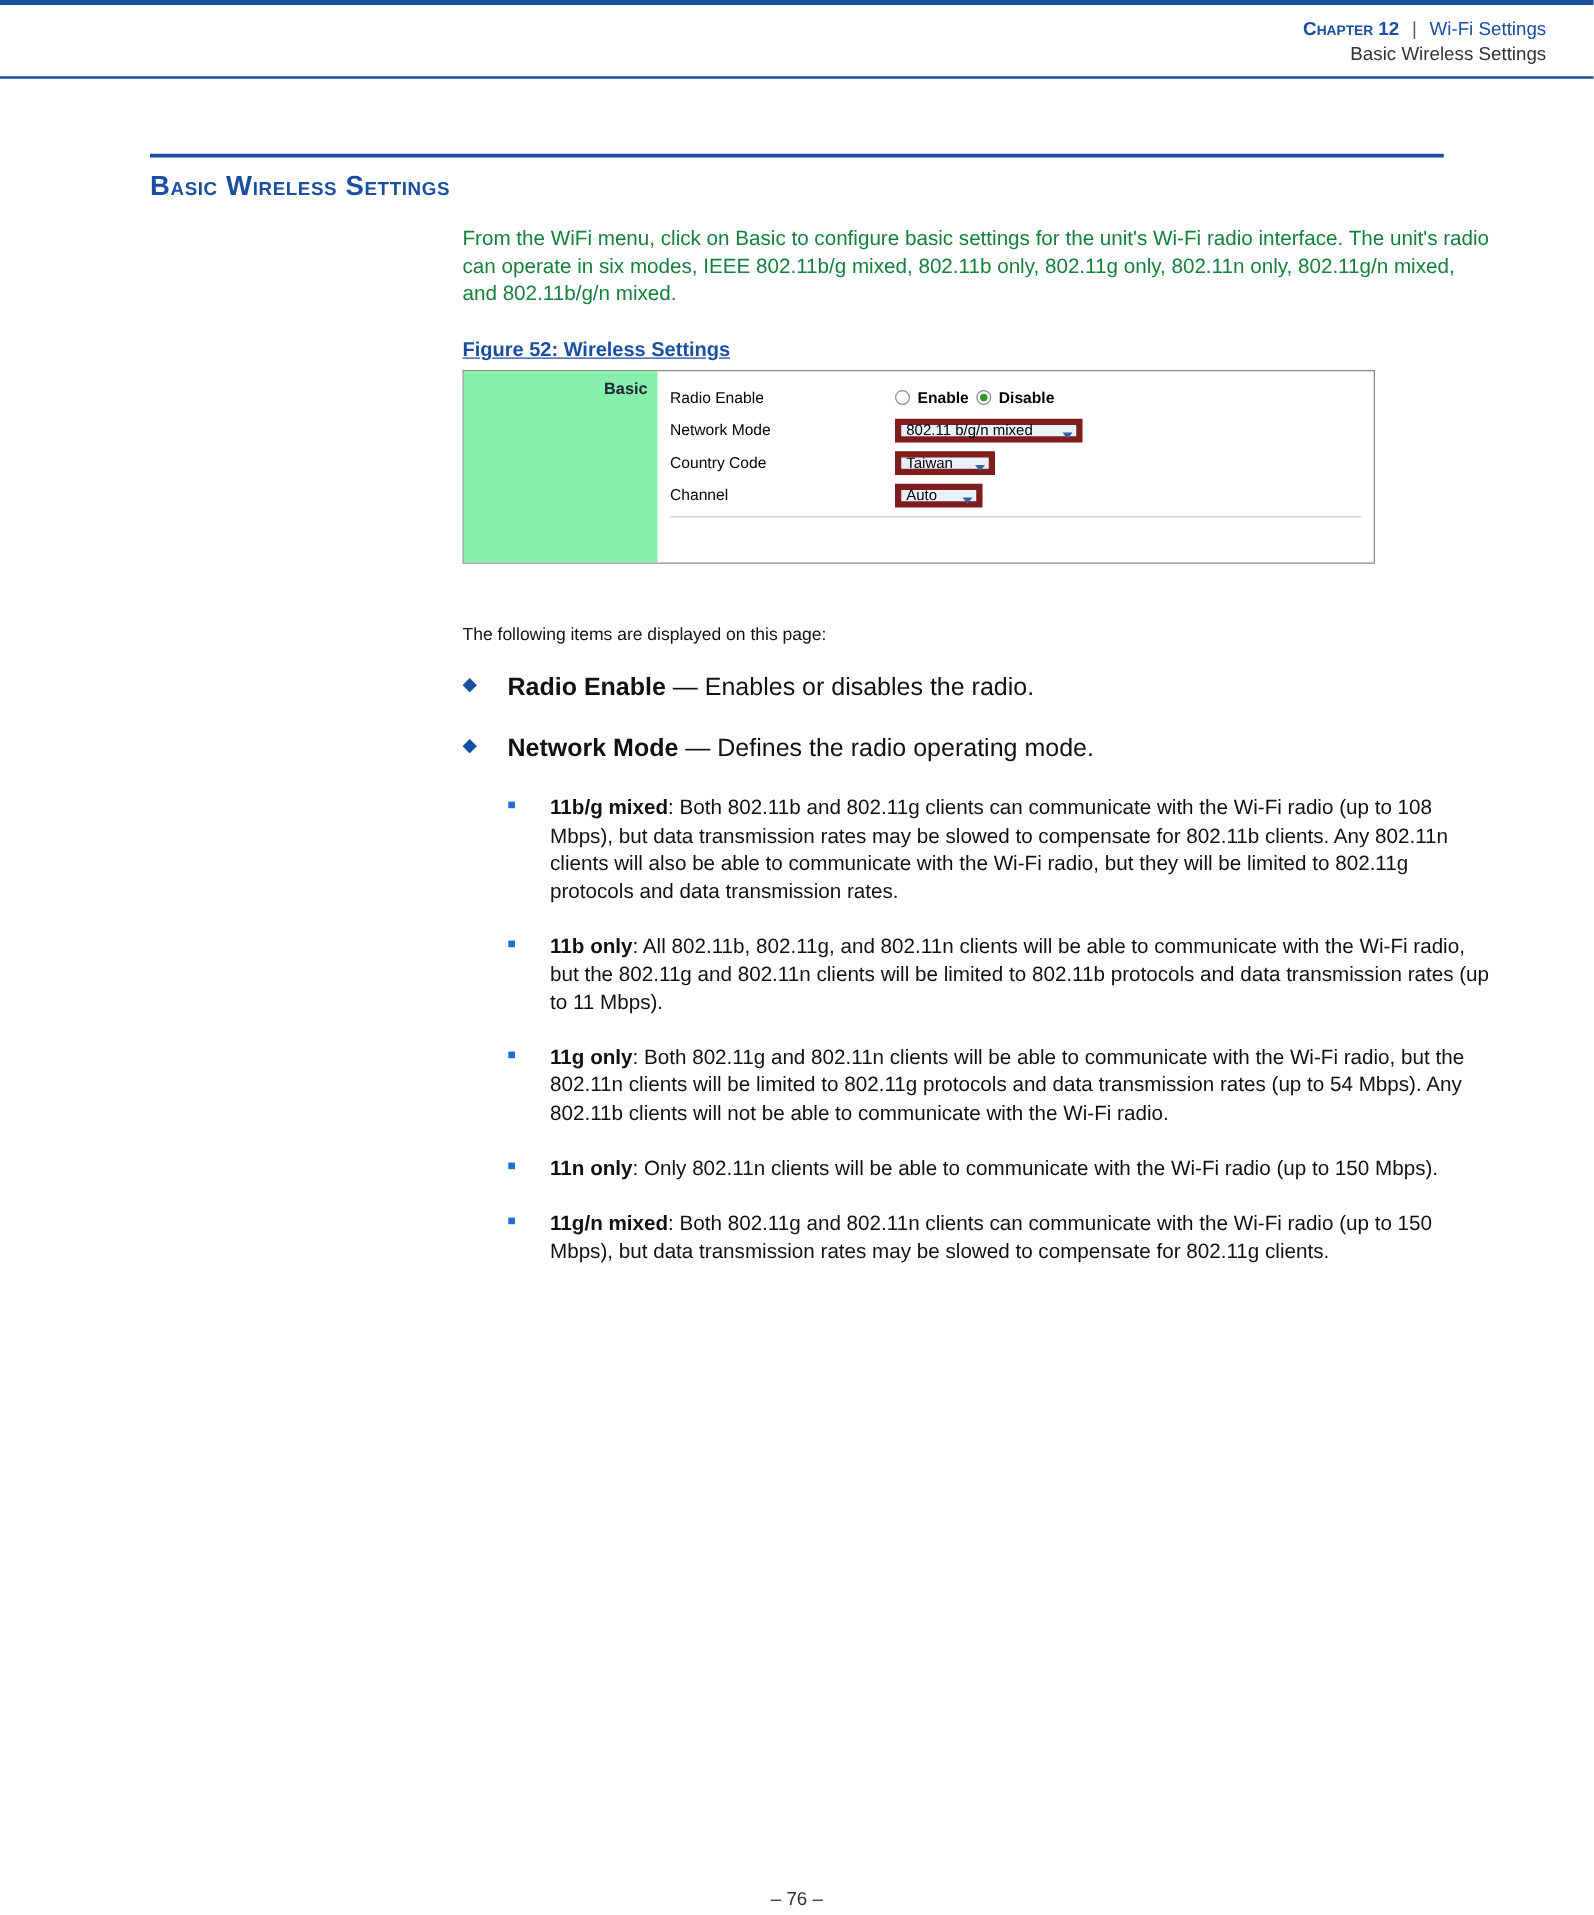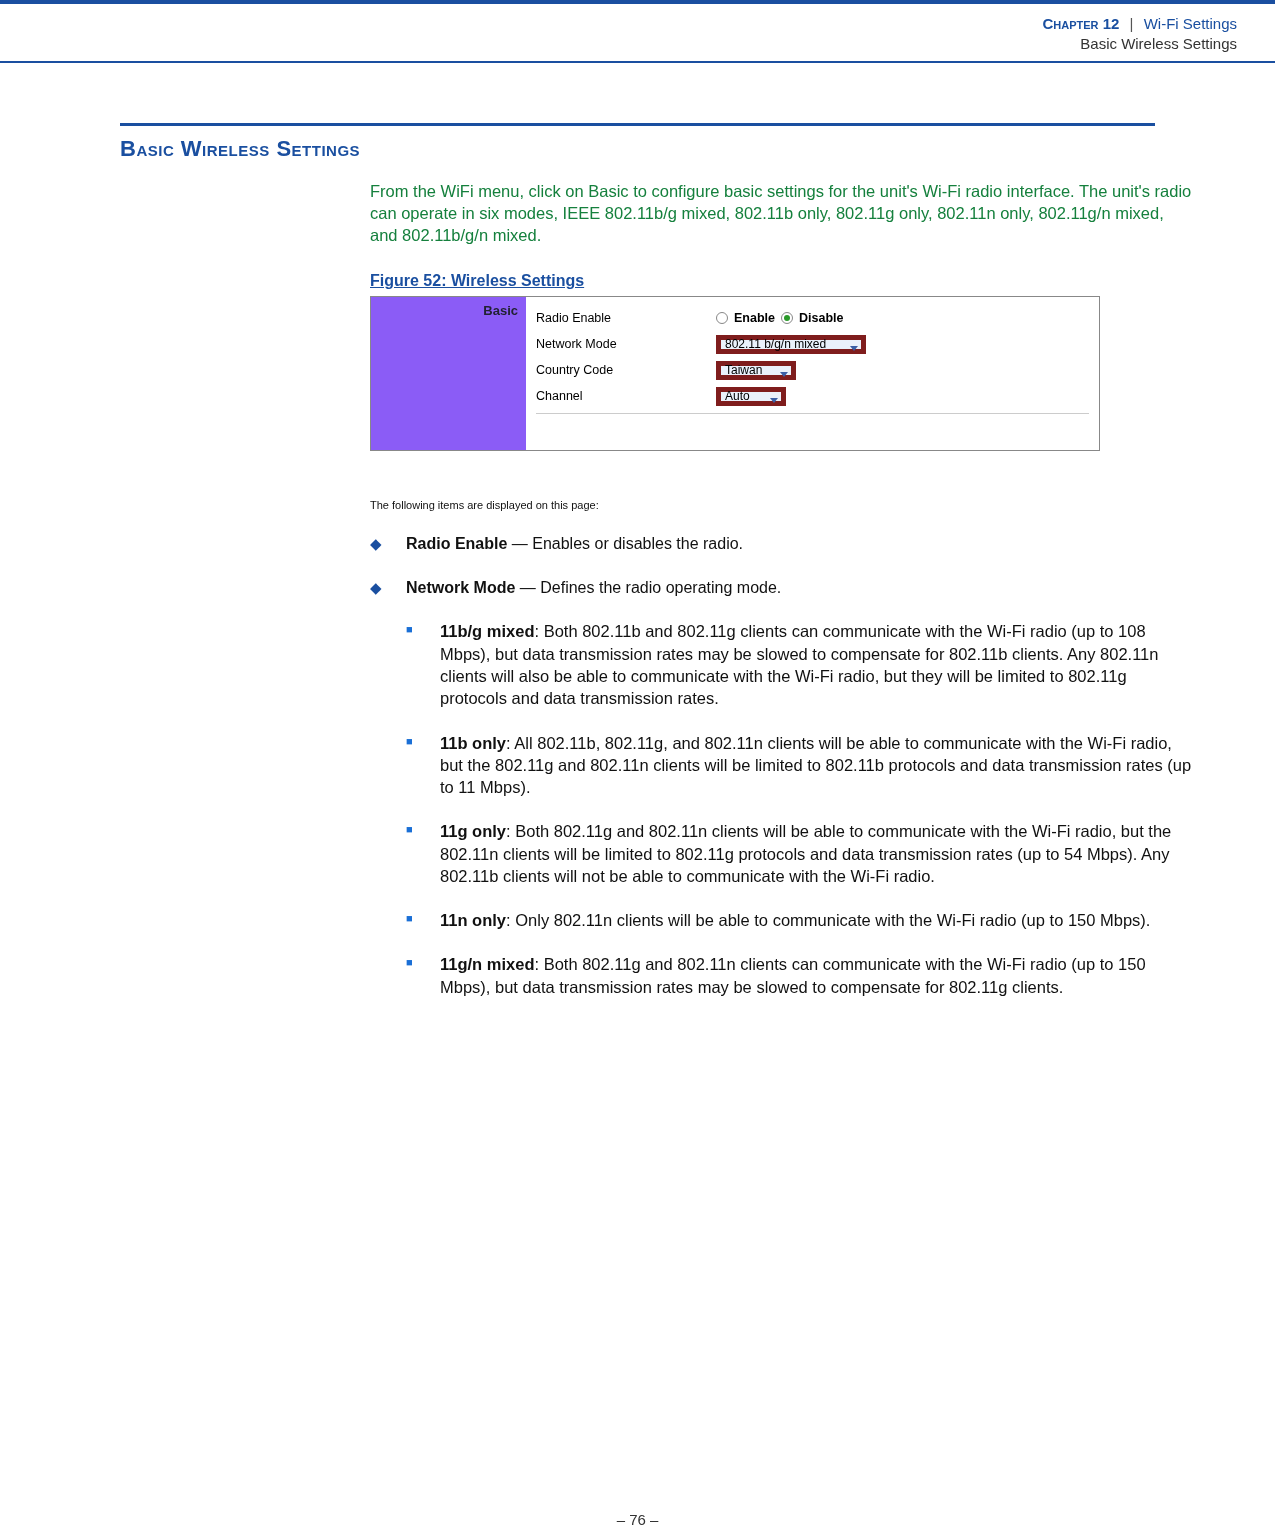--- a/index.html
+++ b/index.html
@@ -67,21 +67,21 @@
     .screenshot-box {
       border: 1px solid #888;
       margin-top: 6px;
       width: 730px;
       height: 155px;
       display: flex;
       font-size: 13px;
     }
     .sshot-side {
       width: 155px;
-      background: #8b5cf6;
+      background: #86efac;
       display: flex;
       justify-content: flex-end;
       align-items: flex-start;
       padding: 6px 8px;
       font-weight: bold;
       color: #223;
     }
     .sshot-main {
       flex: 1;
       padding: 8px 10px;
@@ -105,29 +105,29 @@
       content: ""; position: absolute; right: 3px; top: 6px;
       border-left: 4px solid transparent; border-right: 4px solid transparent; border-top: 5px solid #3b5fa6;
     }
     .sshot-input {
       border: 1px solid #888; height: 19px; padding: 0 4px; font-size: 12px; display: inline-flex; align-items: center; min-width: 130px; background: #fff;
     }
     .sshot-check { width: 12px; height: 12px; border: 1px solid #888; display: inline-block; }
     .sshot-hr { border: none; border-top: 1px solid #ccc; margin-top: 4px; }
 
     .intro-list-text {
-      font-size: 11px;
+      font-size: 14px;
       color: #111;
       margin-top: 48px;
     }
     .diamond-list { margin-top: 14px; }
     .diamond-item {
       position: relative;
       padding-left: 36px;
-      font-size: 16px;
+      font-size: 20px;
       line-height: 1.35;
       margin-top: 22px;
       color: #111;
     }
     .diamond-item::before {
       content: "◆";
       position: absolute;
       left: 0;
       top: 1px;
       color: #1a4fa0;

